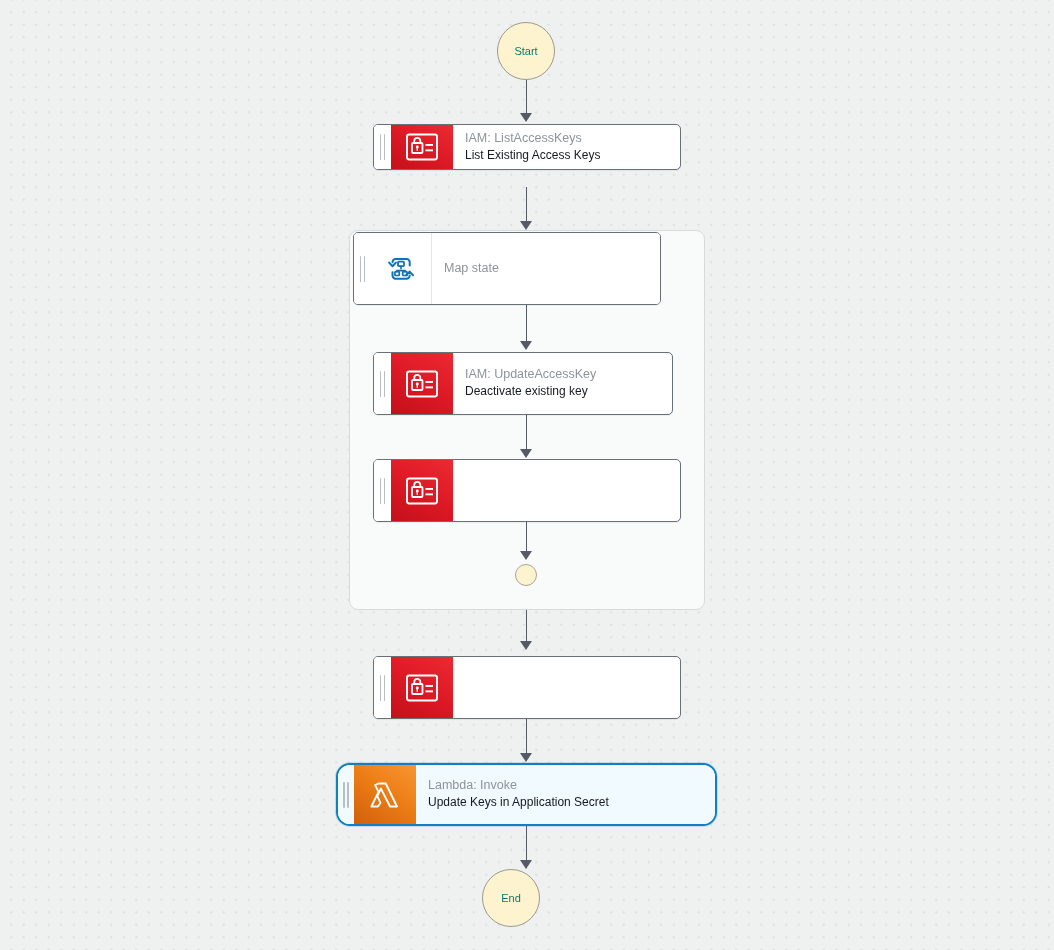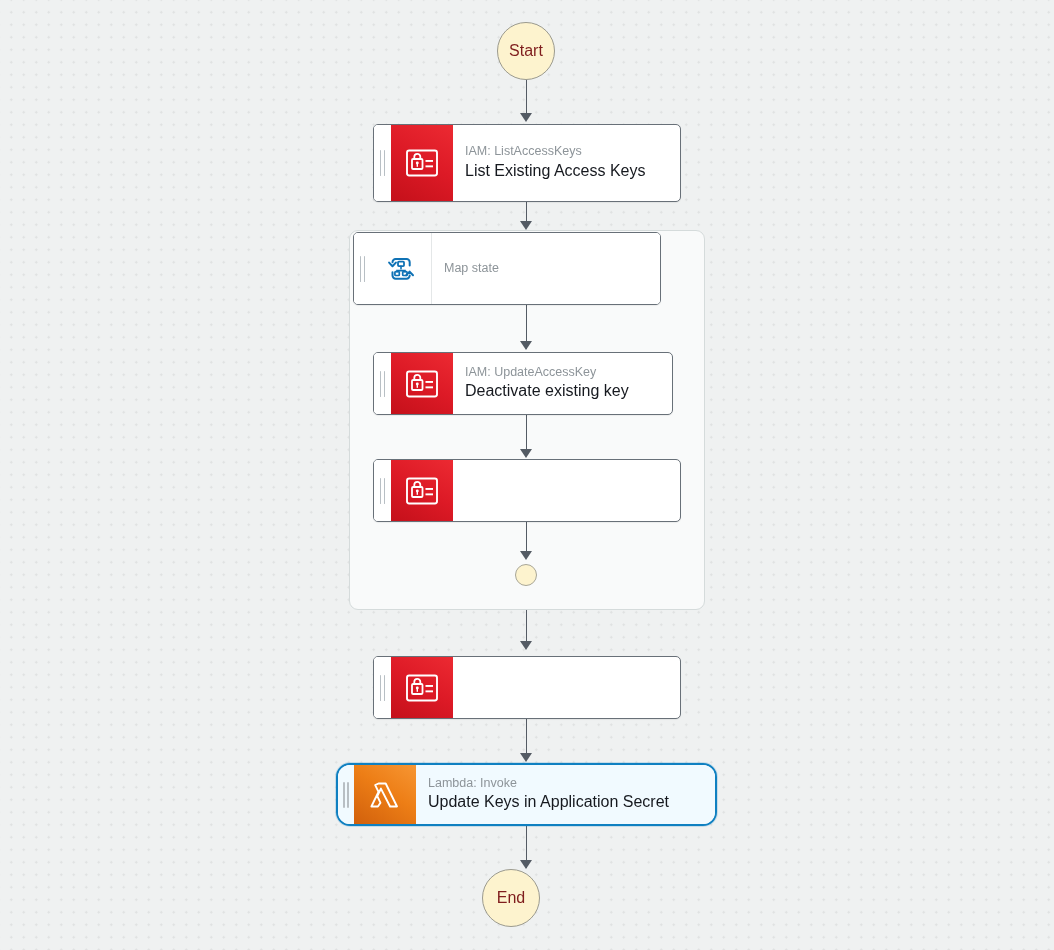--- a/index.html
+++ b/index.html
@@ -23,22 +23,22 @@
 
   
   .terminal {
     position: absolute;
     border-radius: 50%;
     background: #fdf3ce;
     border: 1px solid #9b9a8e;
     display: flex;
     align-items: center;
     justify-content: center;
-    font-size: 16px;
-    color: #7f1d1d;
+    font-size: 11px;
+    color: #0f766e;
     z-index: 4;
   }
   .terminal.small { background: #fdf3ce; border-color: #a8a697; }
 
   
   .map-container {
     position: absolute;
     border: 1px solid #d5dbdb;
     border-radius: 9px;
     background: #f9fafa;
@@ -101,21 +101,21 @@
   .card.selected .labels { background: #f1faff; }
   .card.map-card .labels { background: #ffffff; }
 
   .sub {
     font-size: 12.5px;
     color: #8d9499;
     line-height: 1.25;
     white-space: nowrap;
   }
   .title {
-    font-size: 16px;
+    font-size: 12px;
     color: #16191f;
     line-height: 1.3;
     margin-top: 1px;
     white-space: nowrap;
   }
 
   
   .conn {
     position: absolute;
     width: 1.6px;
@@ -137,21 +137,21 @@
 
 <div id="canvas">
 
   <div class="terminal" style="left:497px; top:22px; width:58px; height:58px;">
     <span>Start</span>
   </div>
 
   <div class="conn" style="left:525.5px; top:80px; height:39px;"></div>
   <div class="arrowhead" style="left:519.5px; top:113px;"></div>
 
-  <div class="card" style="left:373px; top:124px; width:308px; height:78px;">
+  <div class="card" style="left:373px; top:124px; width:308px; height:46px;">
     <div class="grip">
         <i></i>
         <i></i>
       </div>
     <div class="icon-tile iam">
       <svg width="34" height="30" viewBox="0 0 34 30" fill="none">
         <rect x="2" y="2.5" width="30" height="25" rx="2.2" stroke="#fff" stroke-width="1.9"></rect>
         <rect x="7" y="11" width="10.5" height="10" rx="1.1" stroke="#fff" stroke-width="1.8"></rect>
         <path d="M9.3 11V8.8a3 3 0 0 1 6 0V11" stroke="#fff" stroke-width="1.8"></path>
         <circle cx="12.3" cy="15" r="1.45" fill="#fff"></circle>

